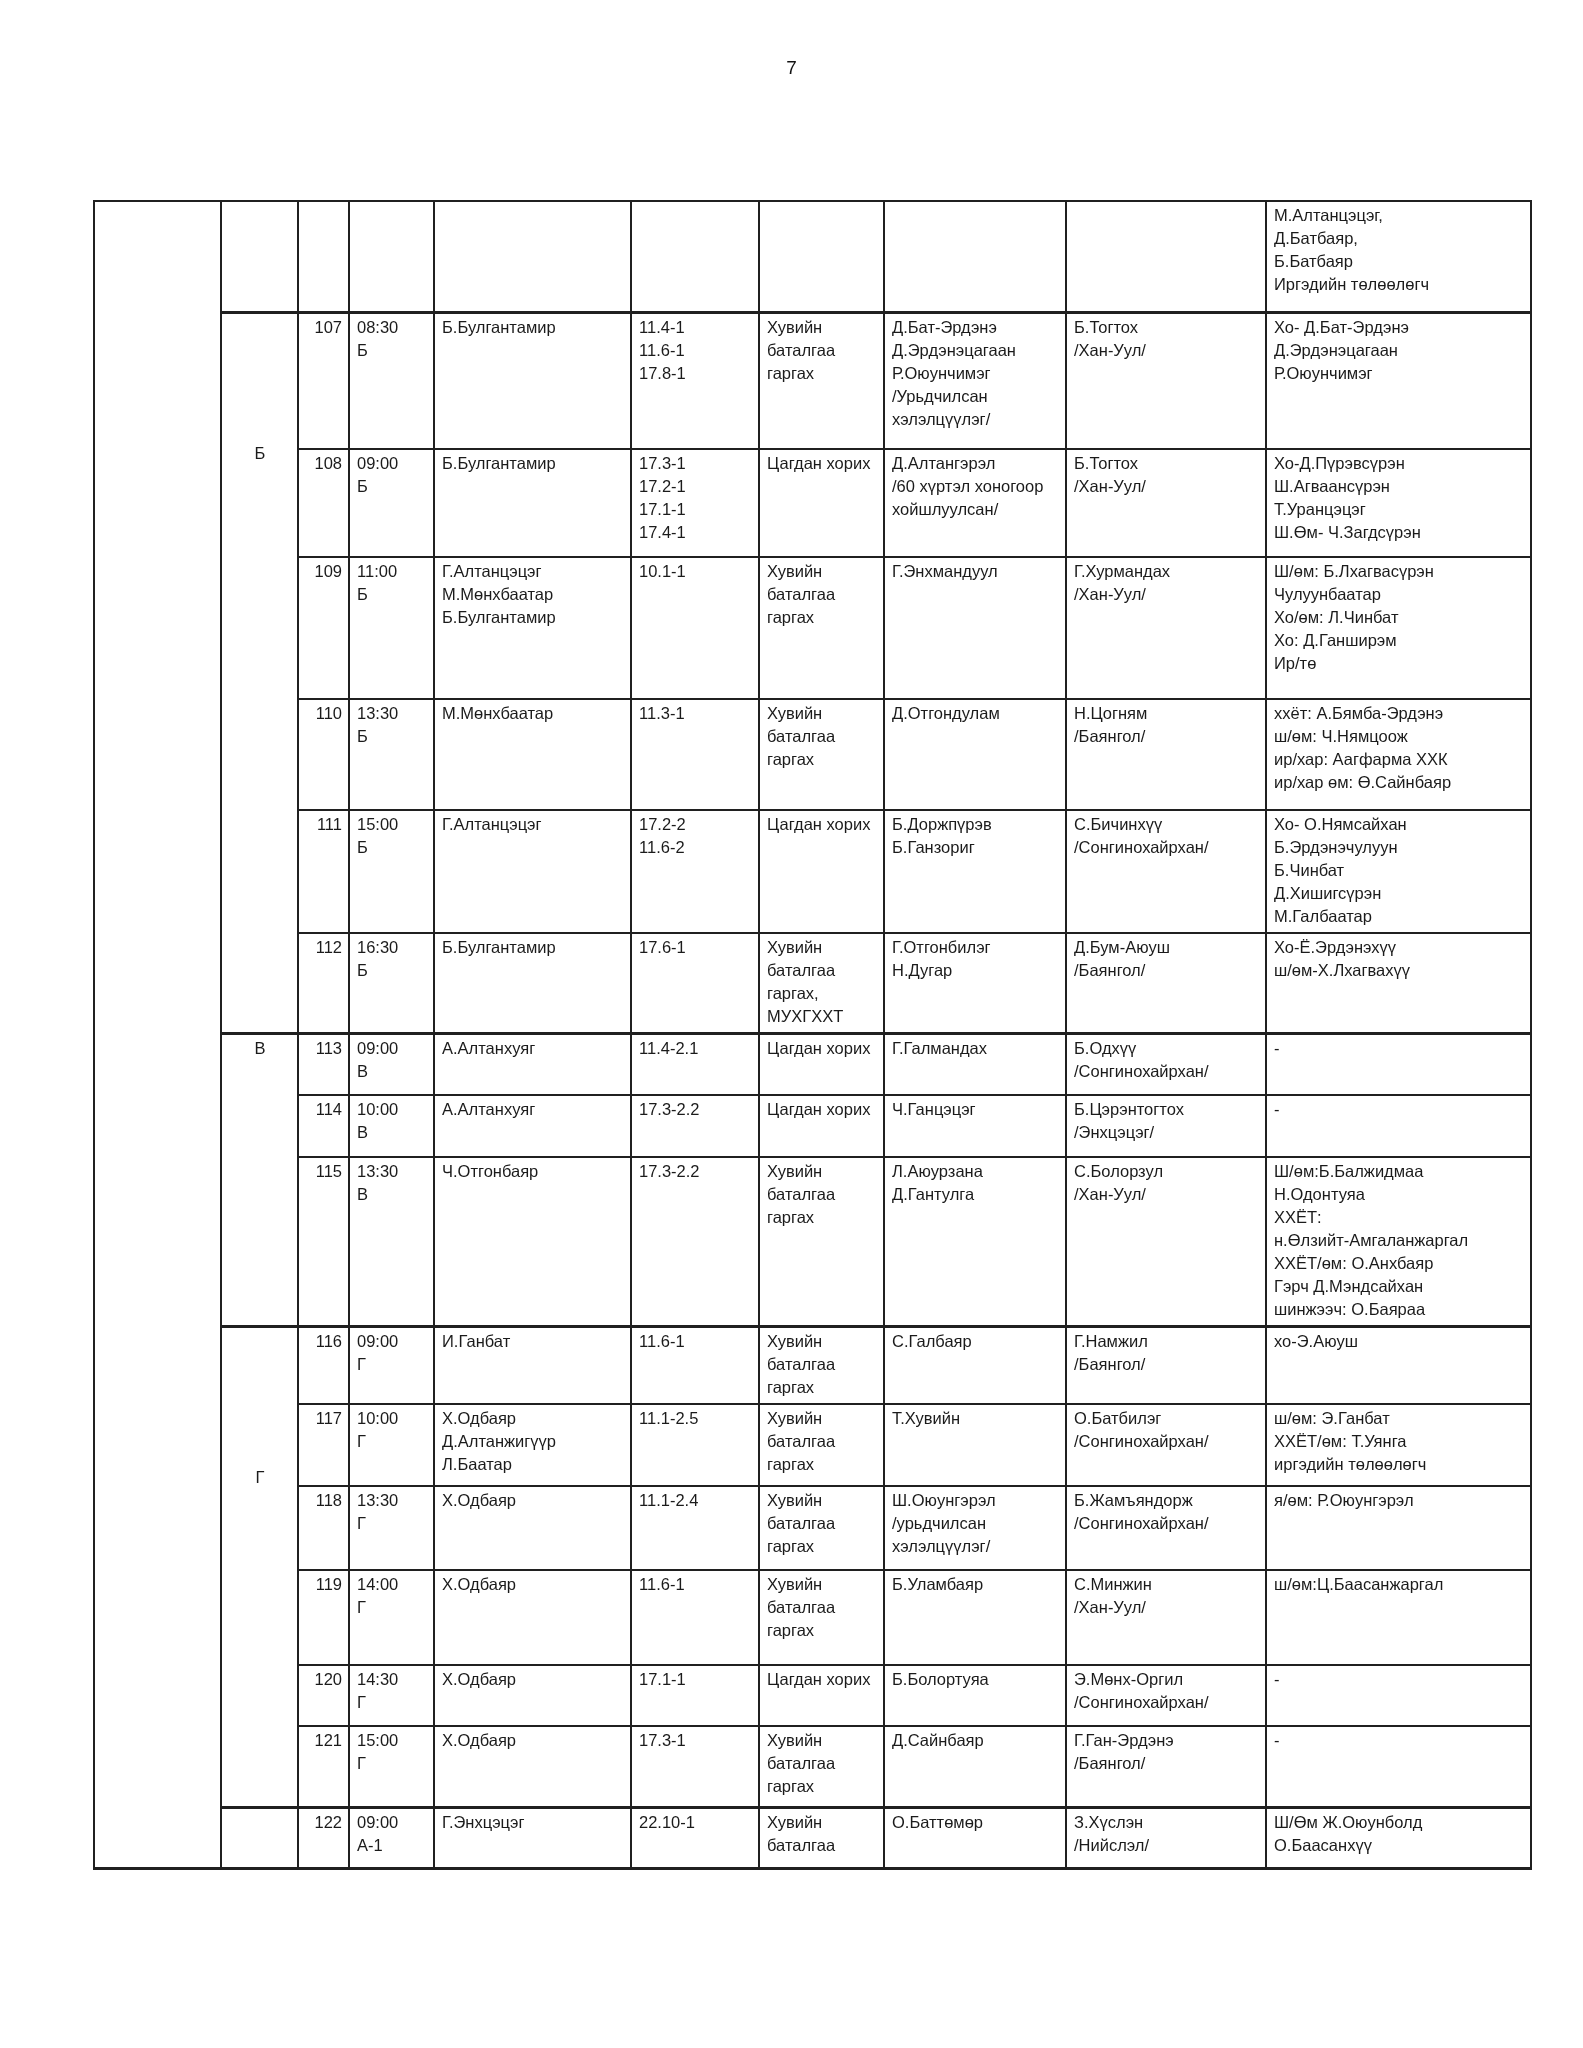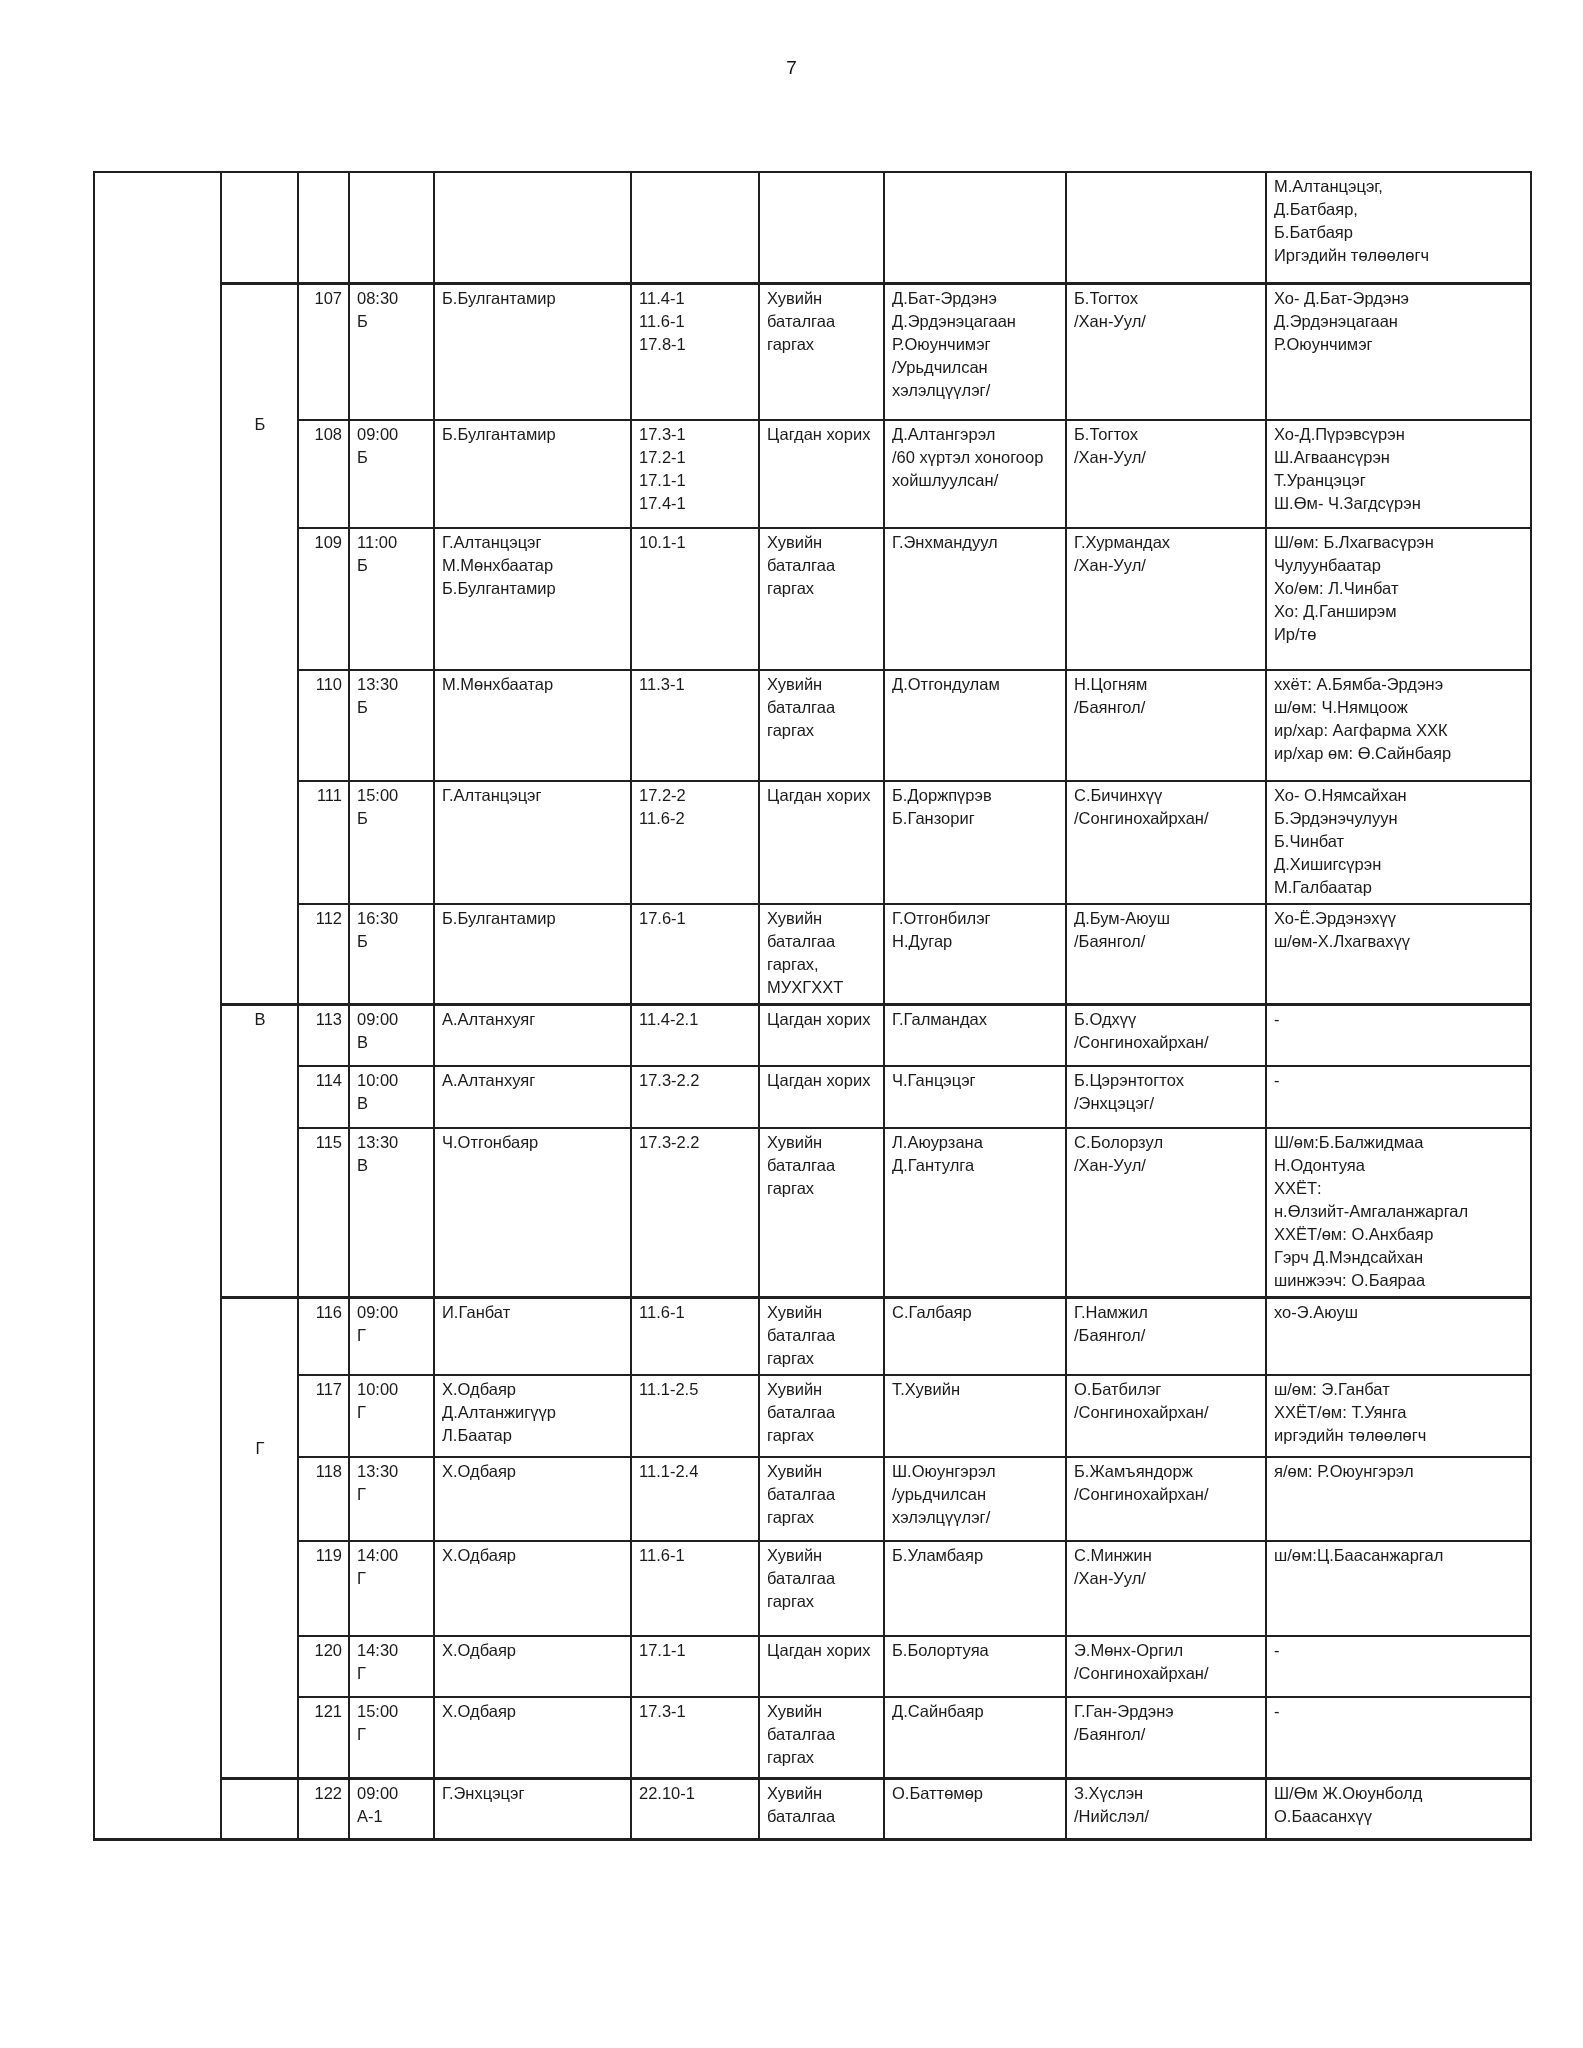--- a/index.html
+++ b/index.html
@@ -9,21 +9,21 @@
     background:#ffffff;
     font-family:"Liberation Sans","DejaVu Sans",sans-serif;
     color:#1b1b1b;
     overflow:hidden;
   }
   .page-number{
     position:absolute;top:57px;left:0;width:1583px;
     text-align:center;font-size:19px;color:#111;
   }
   table.sched{
-    position:absolute;left:93px;top:171px;
+    position:absolute;left:93px;top:200px;
     width:1437px;
     border-collapse:collapse;table-layout:fixed;
     border:2px solid #202020;
     border-bottom:3px solid #202020;
   }
   table.sched td{
     border:2px solid #202020;
     padding:2px 6px 4px 7px;
     font-size:16.5px;line-height:23px;
     white-space:pre-line;

